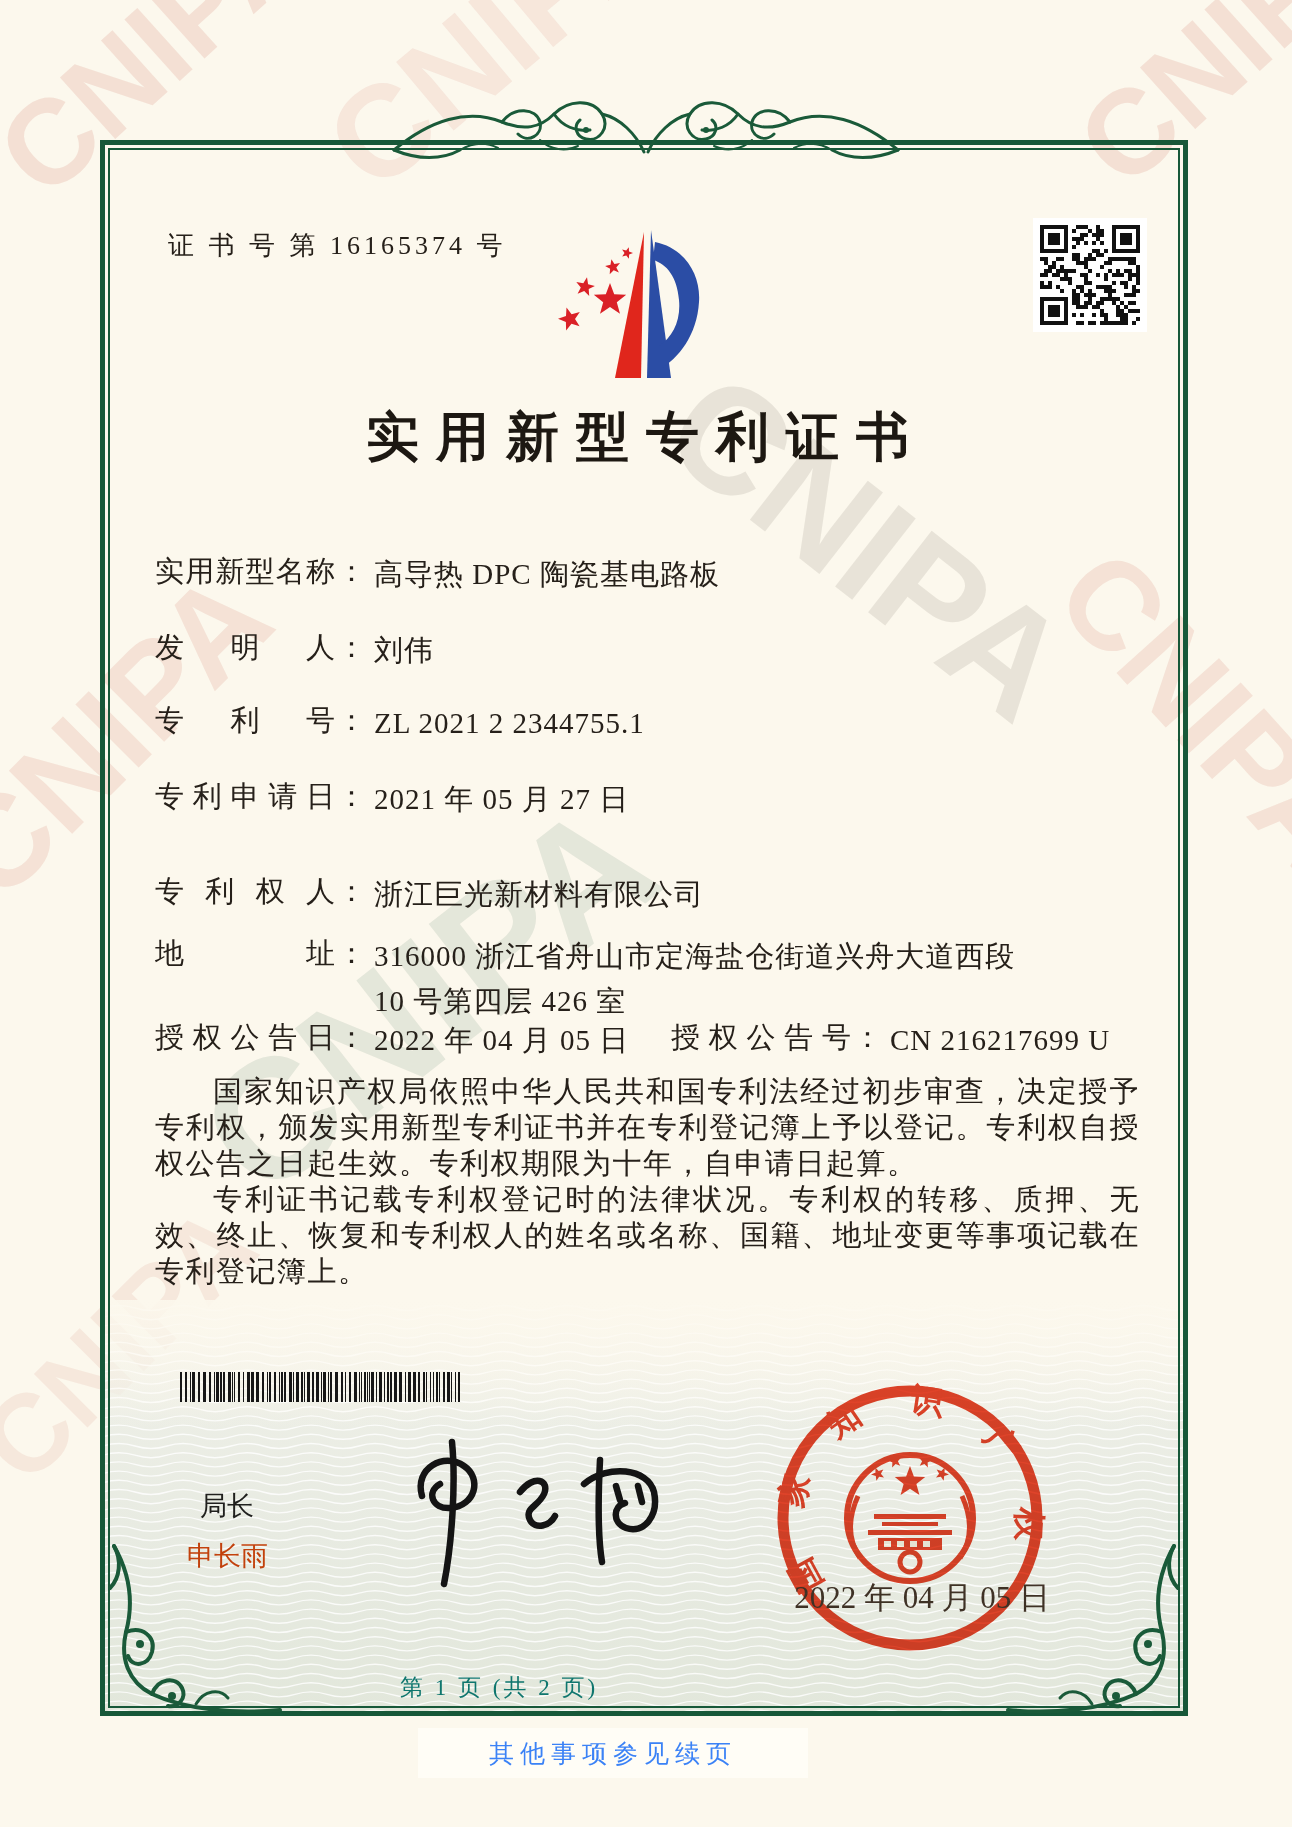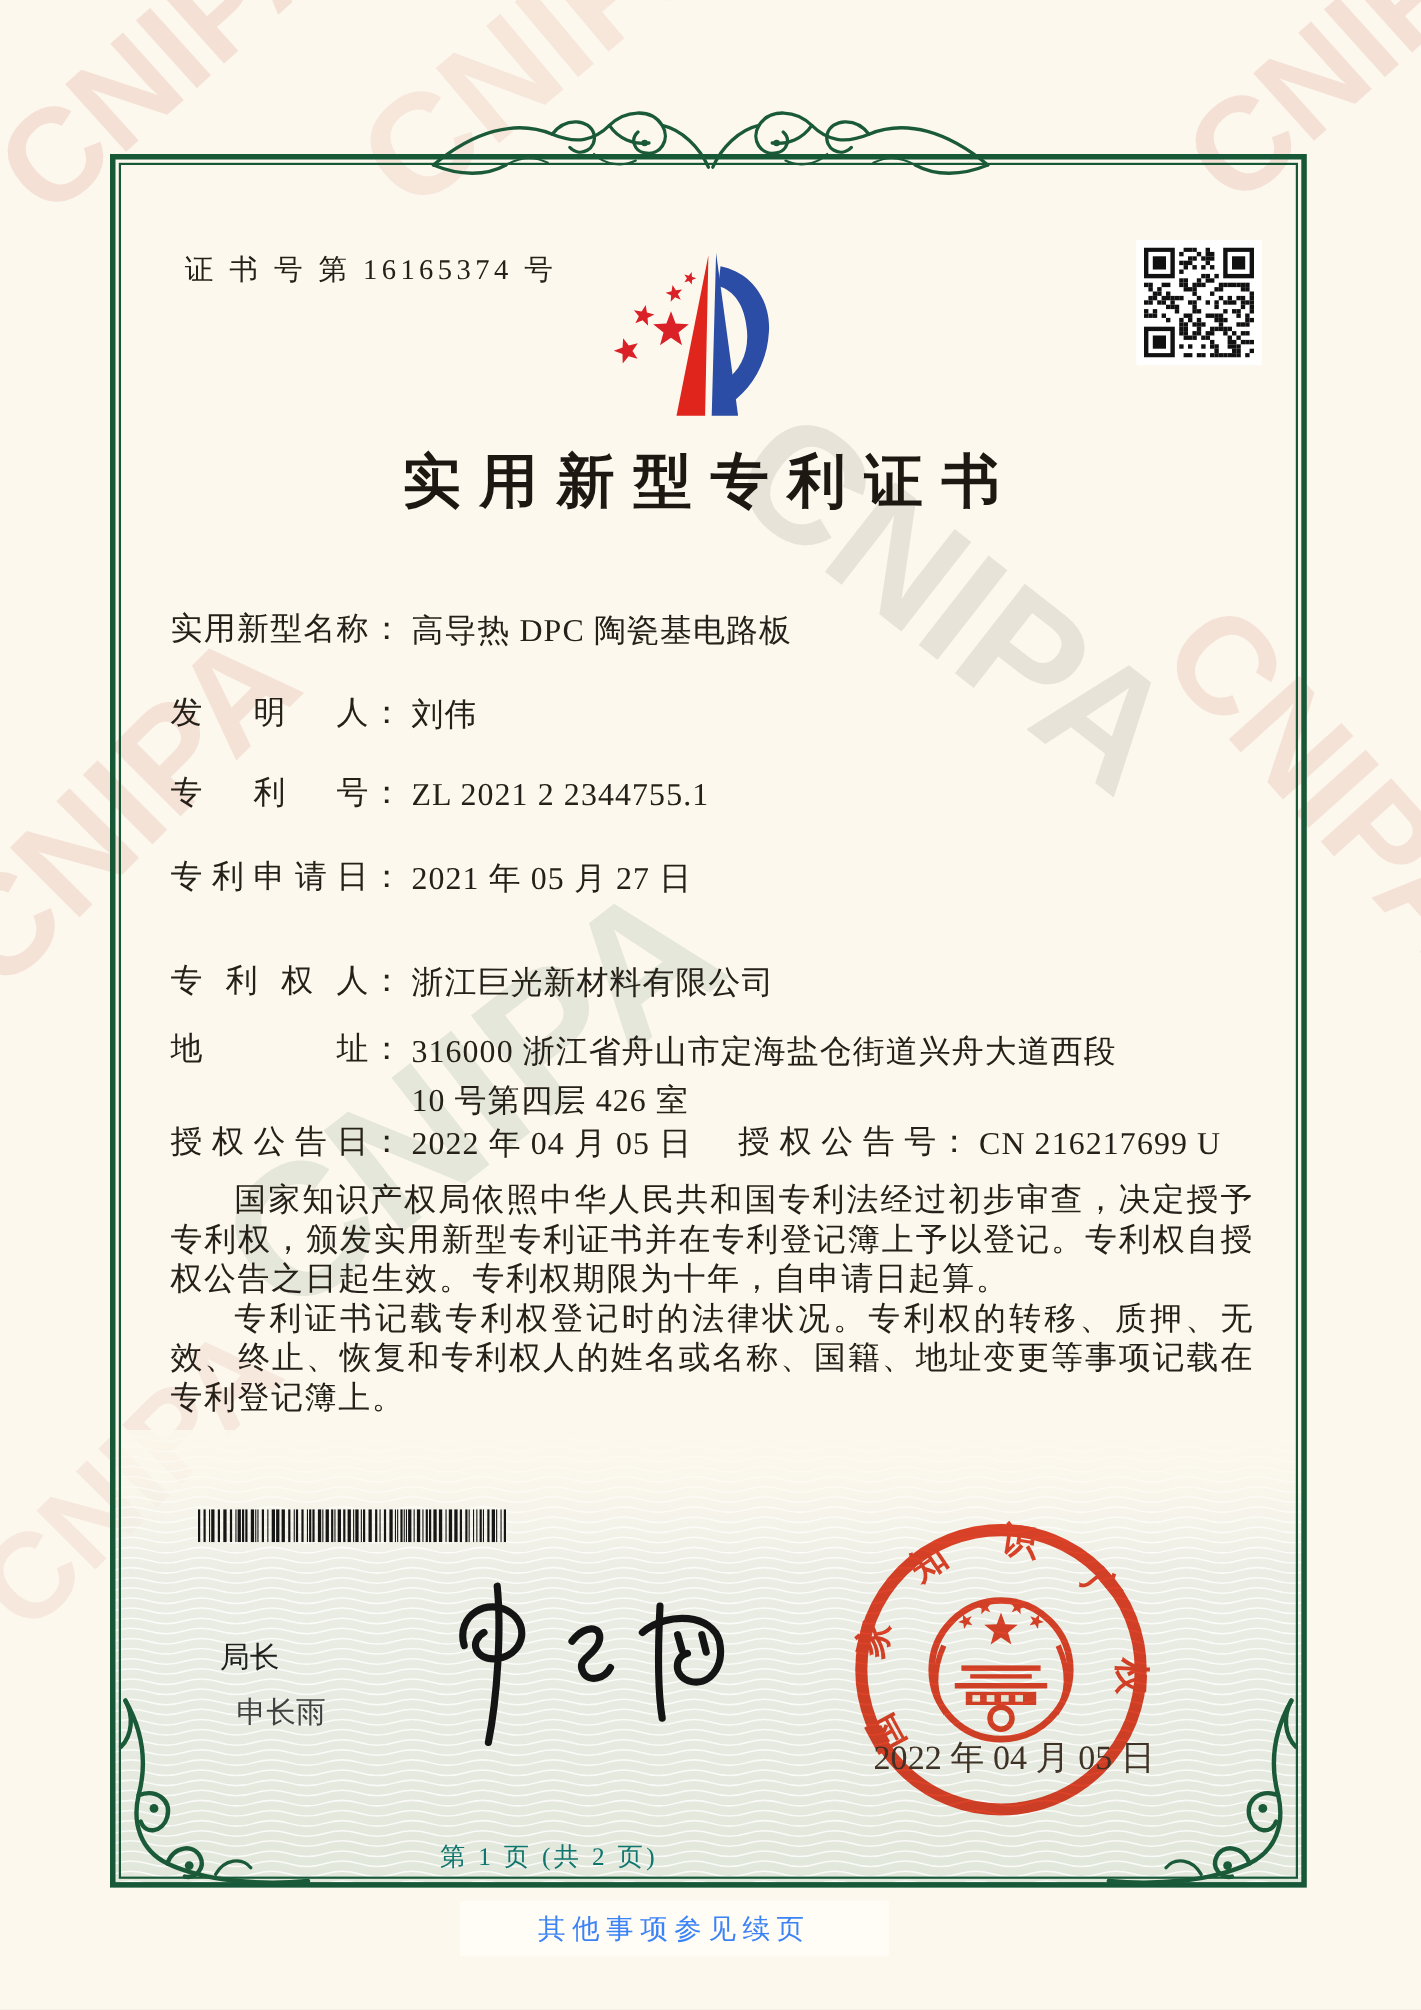--- a/index.html
+++ b/index.html
@@ -43,21 +43,21 @@
   .grant .pair2{ left:516px; }
   .body-text{
     position:absolute; left:155px; top:1073px; width:985px; z-index:5;
     font-size:29px; line-height:36px; text-align:justify; letter-spacing:1.5px;
   }
   .body-text p{ margin:0; text-indent:2em; }
   .barcode{ position:absolute; left:180px; top:1372px; z-index:5; }
   .signer-title{ position:absolute; left:200px; top:1488px; z-index:5;
     font-family:"Liberation Sans","DejaVu Sans",sans-serif; font-size:27px; color:#20201e; }
   .signer-name{ position:absolute; left:187px; top:1538px; z-index:5;
-    font-family:"Liberation Sans","DejaVu Sans",sans-serif; font-size:27px; color:#404040;margin-left:28px; }
+    font-family:"Liberation Sans","DejaVu Sans",sans-serif; font-size:27px; color:#c2410c; }
   .signature{ position:absolute; left:392px; top:1434px; z-index:6; }
   .seal{ position:absolute; left:772px; top:1375px; z-index:6; mix-blend-mode:multiply; opacity:.95; }
   .page-footer{ position:absolute; left:400px; top:1672px; width:436px; 
     font-size:23px; letter-spacing:3px; color:#0f766e; z-index:5; }
   .note-band{ position:absolute; left:418px; top:1728px; width:390px; height:50px;
     background:#fffdf6; z-index:5; display:flex; align-items:center; justify-content:center; }
   .note{ font-size:25px; letter-spacing:6px; color:#3b82f6; }
 </style>
 </head>
 <body>

